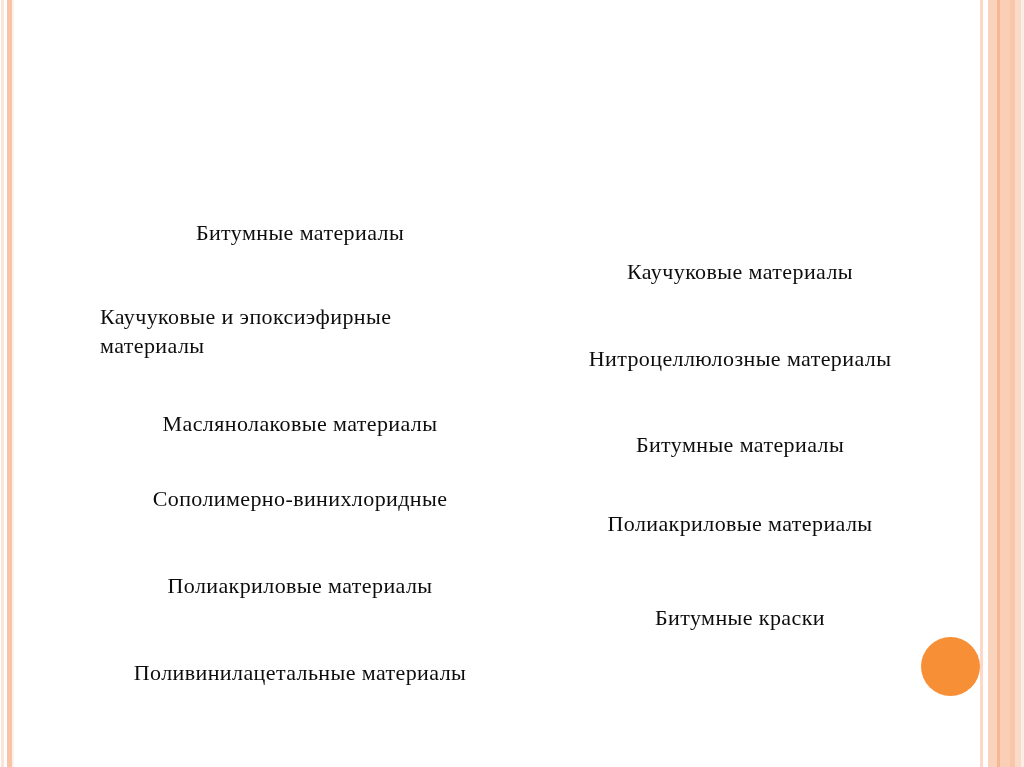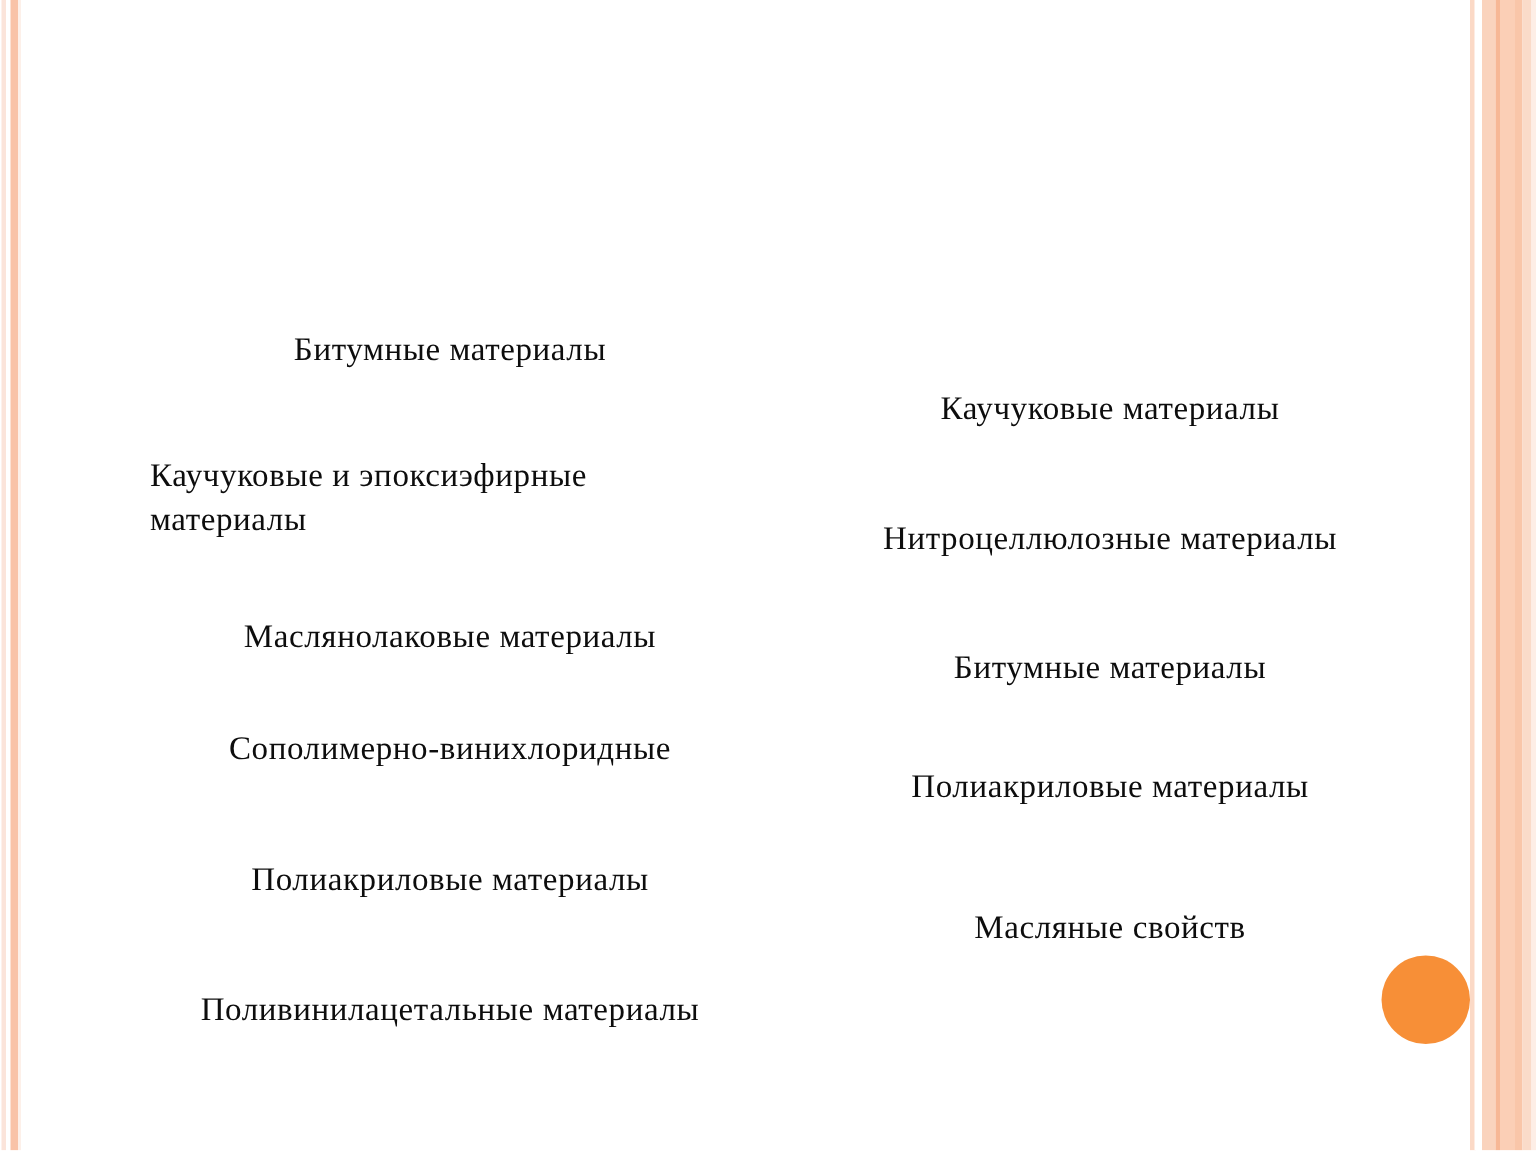--- a/index.html
+++ b/index.html
@@ -191,21 +191,21 @@
       <div class="material-item ri-1">
         <span>Нитроцеллюлозные материалы</span>
       </div>
       <div class="material-item ri-2">
         <span>Битумные материалы</span>
       </div>
       <div class="material-item ri-3">
         <span>Полиакриловые материалы</span>
       </div>
       <div class="material-item ri-4">
-        <span>Масляные свойств</span>
+        <span>Битумные краски</span>
       </div>
     </div>
 
   </div>
 
   <div class="circle-decoration"></div>
 
 </div>
 
 </body></html>

